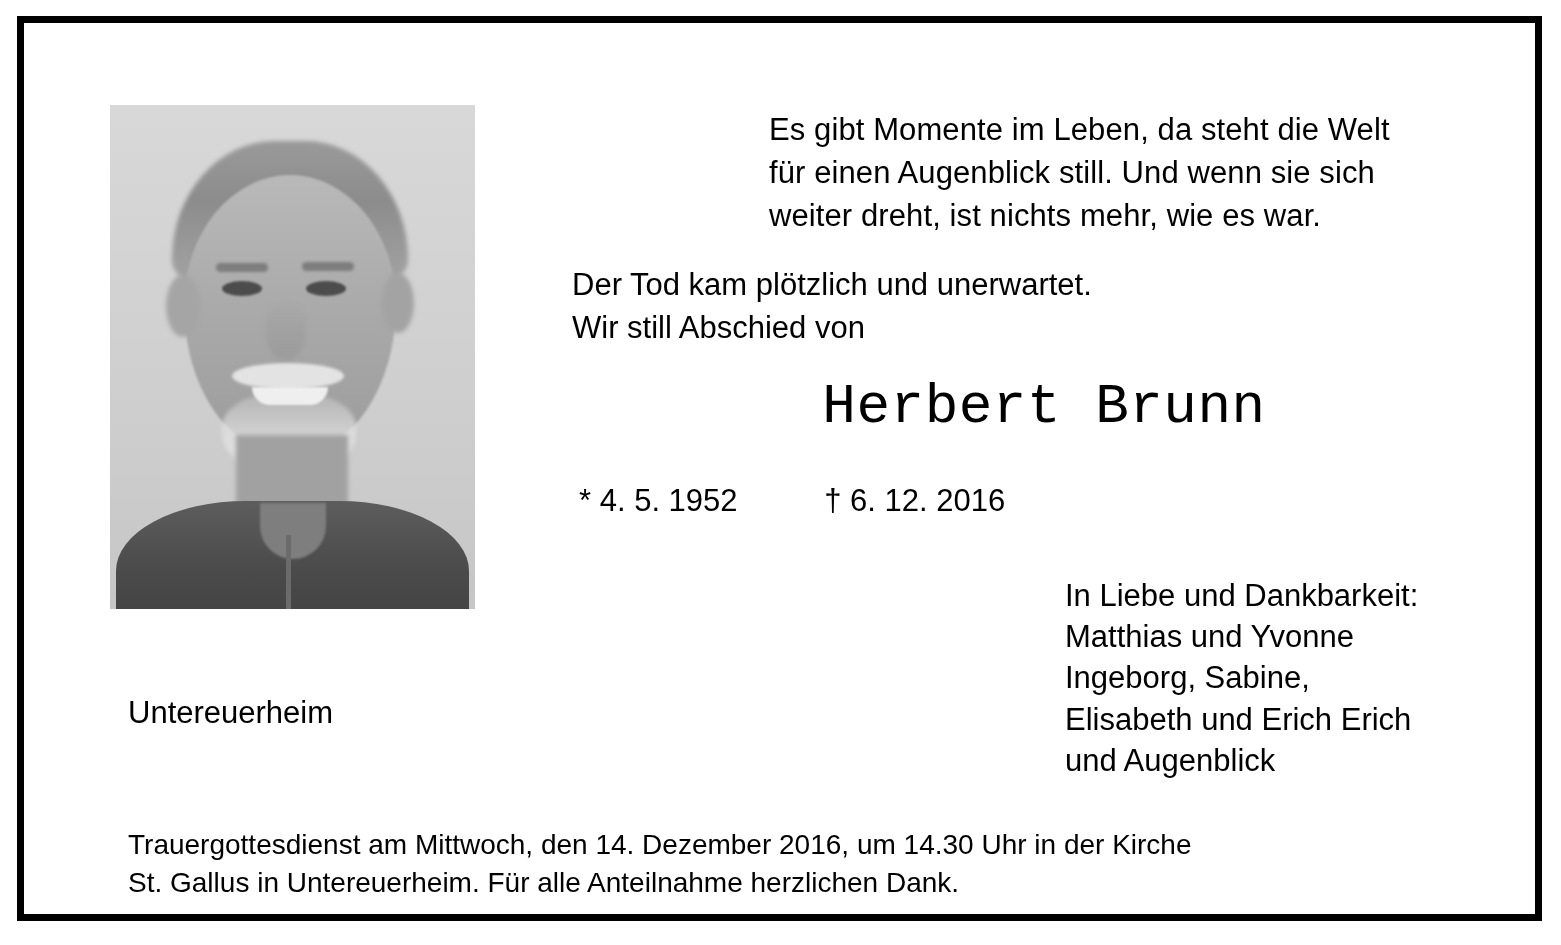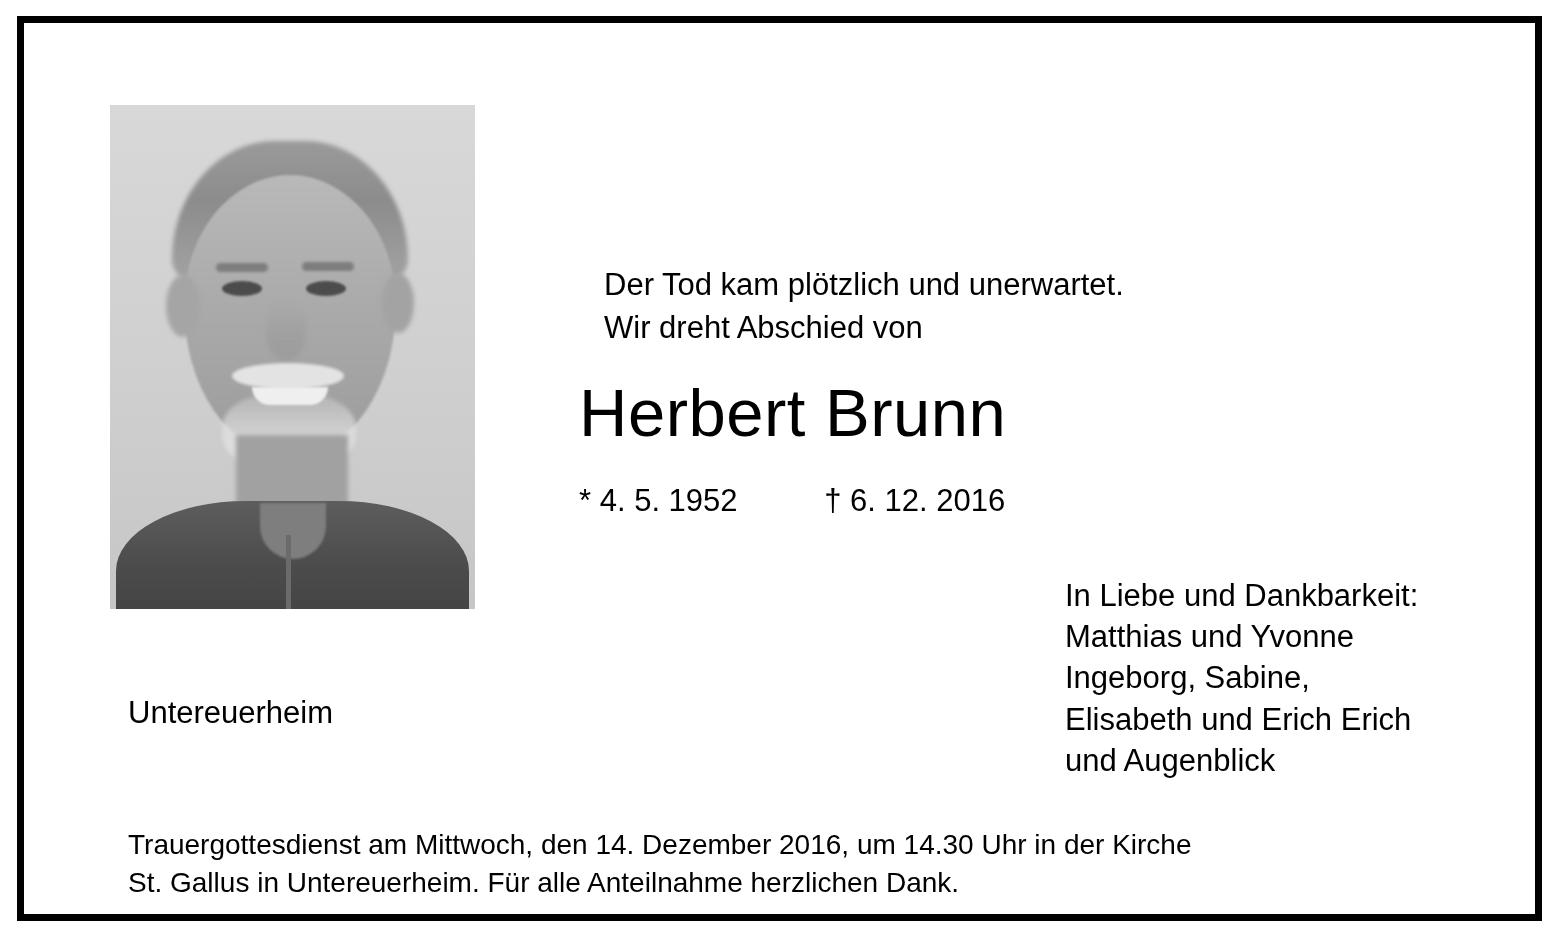--- a/index.html
+++ b/index.html
@@ -142,34 +142,36 @@
     position: absolute;
     left: 745px;
     top: 86px;
     width: 730px;
     font-size: 31px;
     line-height: 1.38;
     letter-spacing: 0.1px;
   }
   .intro {
     position: absolute;
-    left: 580px;
+    left: 548px;
     top: 241px;
     width: 900px;
     font-size: 31px;
     line-height: 1.38;
   }
   .deceased-name {
     position: absolute;
     left: 555px;
     top: 355px;
     width: 930px;
-    font-size: 67px;
+    text-align: center;
+    font-size: 56px;
     line-height: 1.05;
     letter-spacing: 0.5px;
+    font-family: Liberation Mono, monospace;
   }
   .dates {
     position: absolute;
     left: 555px;
     top: 460px;
     width: 930px;
     text-align: left;
     font-size: 31px;
   }
   .dates .date-birth { margin-right: 78px; }
@@ -216,24 +218,29 @@
       <div class="p-nose"></div>
       <div class="p-beard"></div>
       <div class="p-mustache"></div>
       <div class="p-mouth"></div>
       <div class="p-neck"></div>
       <div class="p-shirt"></div>
       <div class="p-collar"></div>
       <div class="p-placket"></div>
     </div>
 
+    <div class="quote">
+      <div>Es gibt Momente im Leben, da steht die Welt</div>
+      <div>für einen Augenblick still. Und wenn sie sich</div>
+      <div>weiter dreht, ist nichts mehr, wie es war.</div>
+    </div>
 
     <div class="intro">
       <div>Der Tod kam plötzlich und unerwartet.</div>
-      <div>Wir dreht Abschied von</div>
+      <div>Wir still Abschied von</div>
     </div>
 
     <div class="deceased-name">Herbert Brunn</div>
 
     <div class="dates">
       <span class="date-birth">* 4. 5. 1952</span>
       <span class="date-death">† 6. 12. 2016</span>
     </div>
 
     <div class="family">

